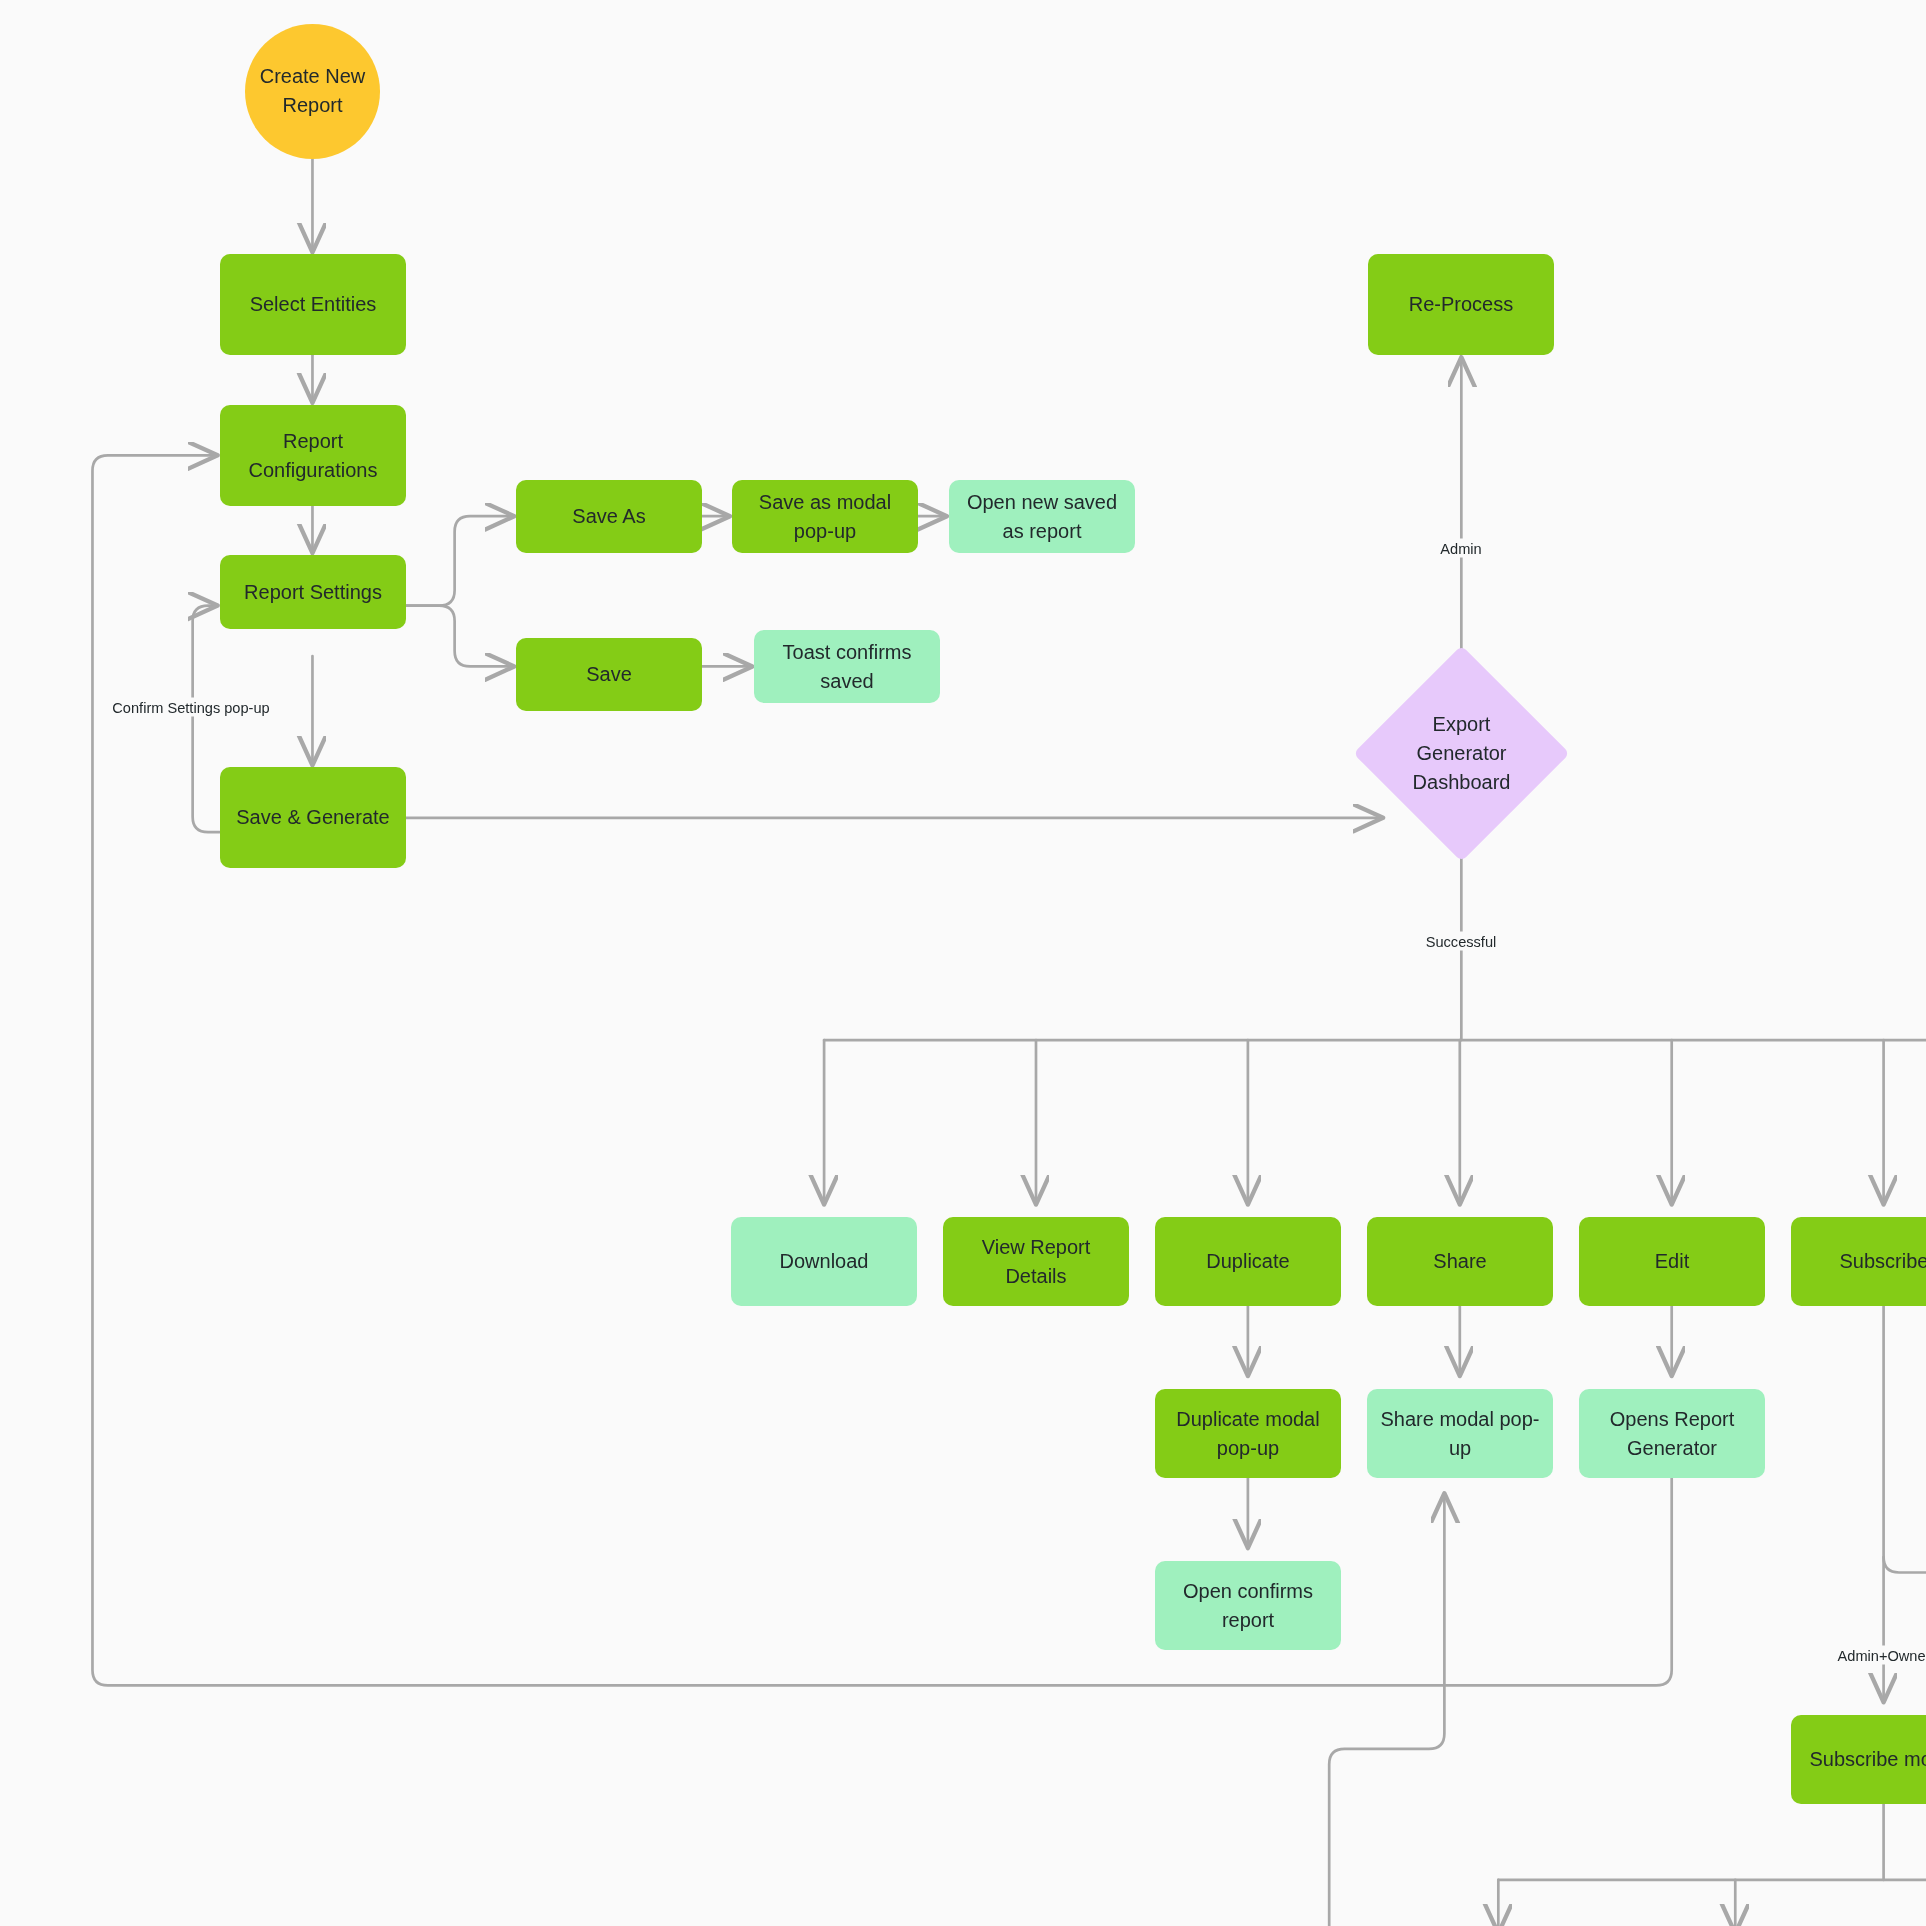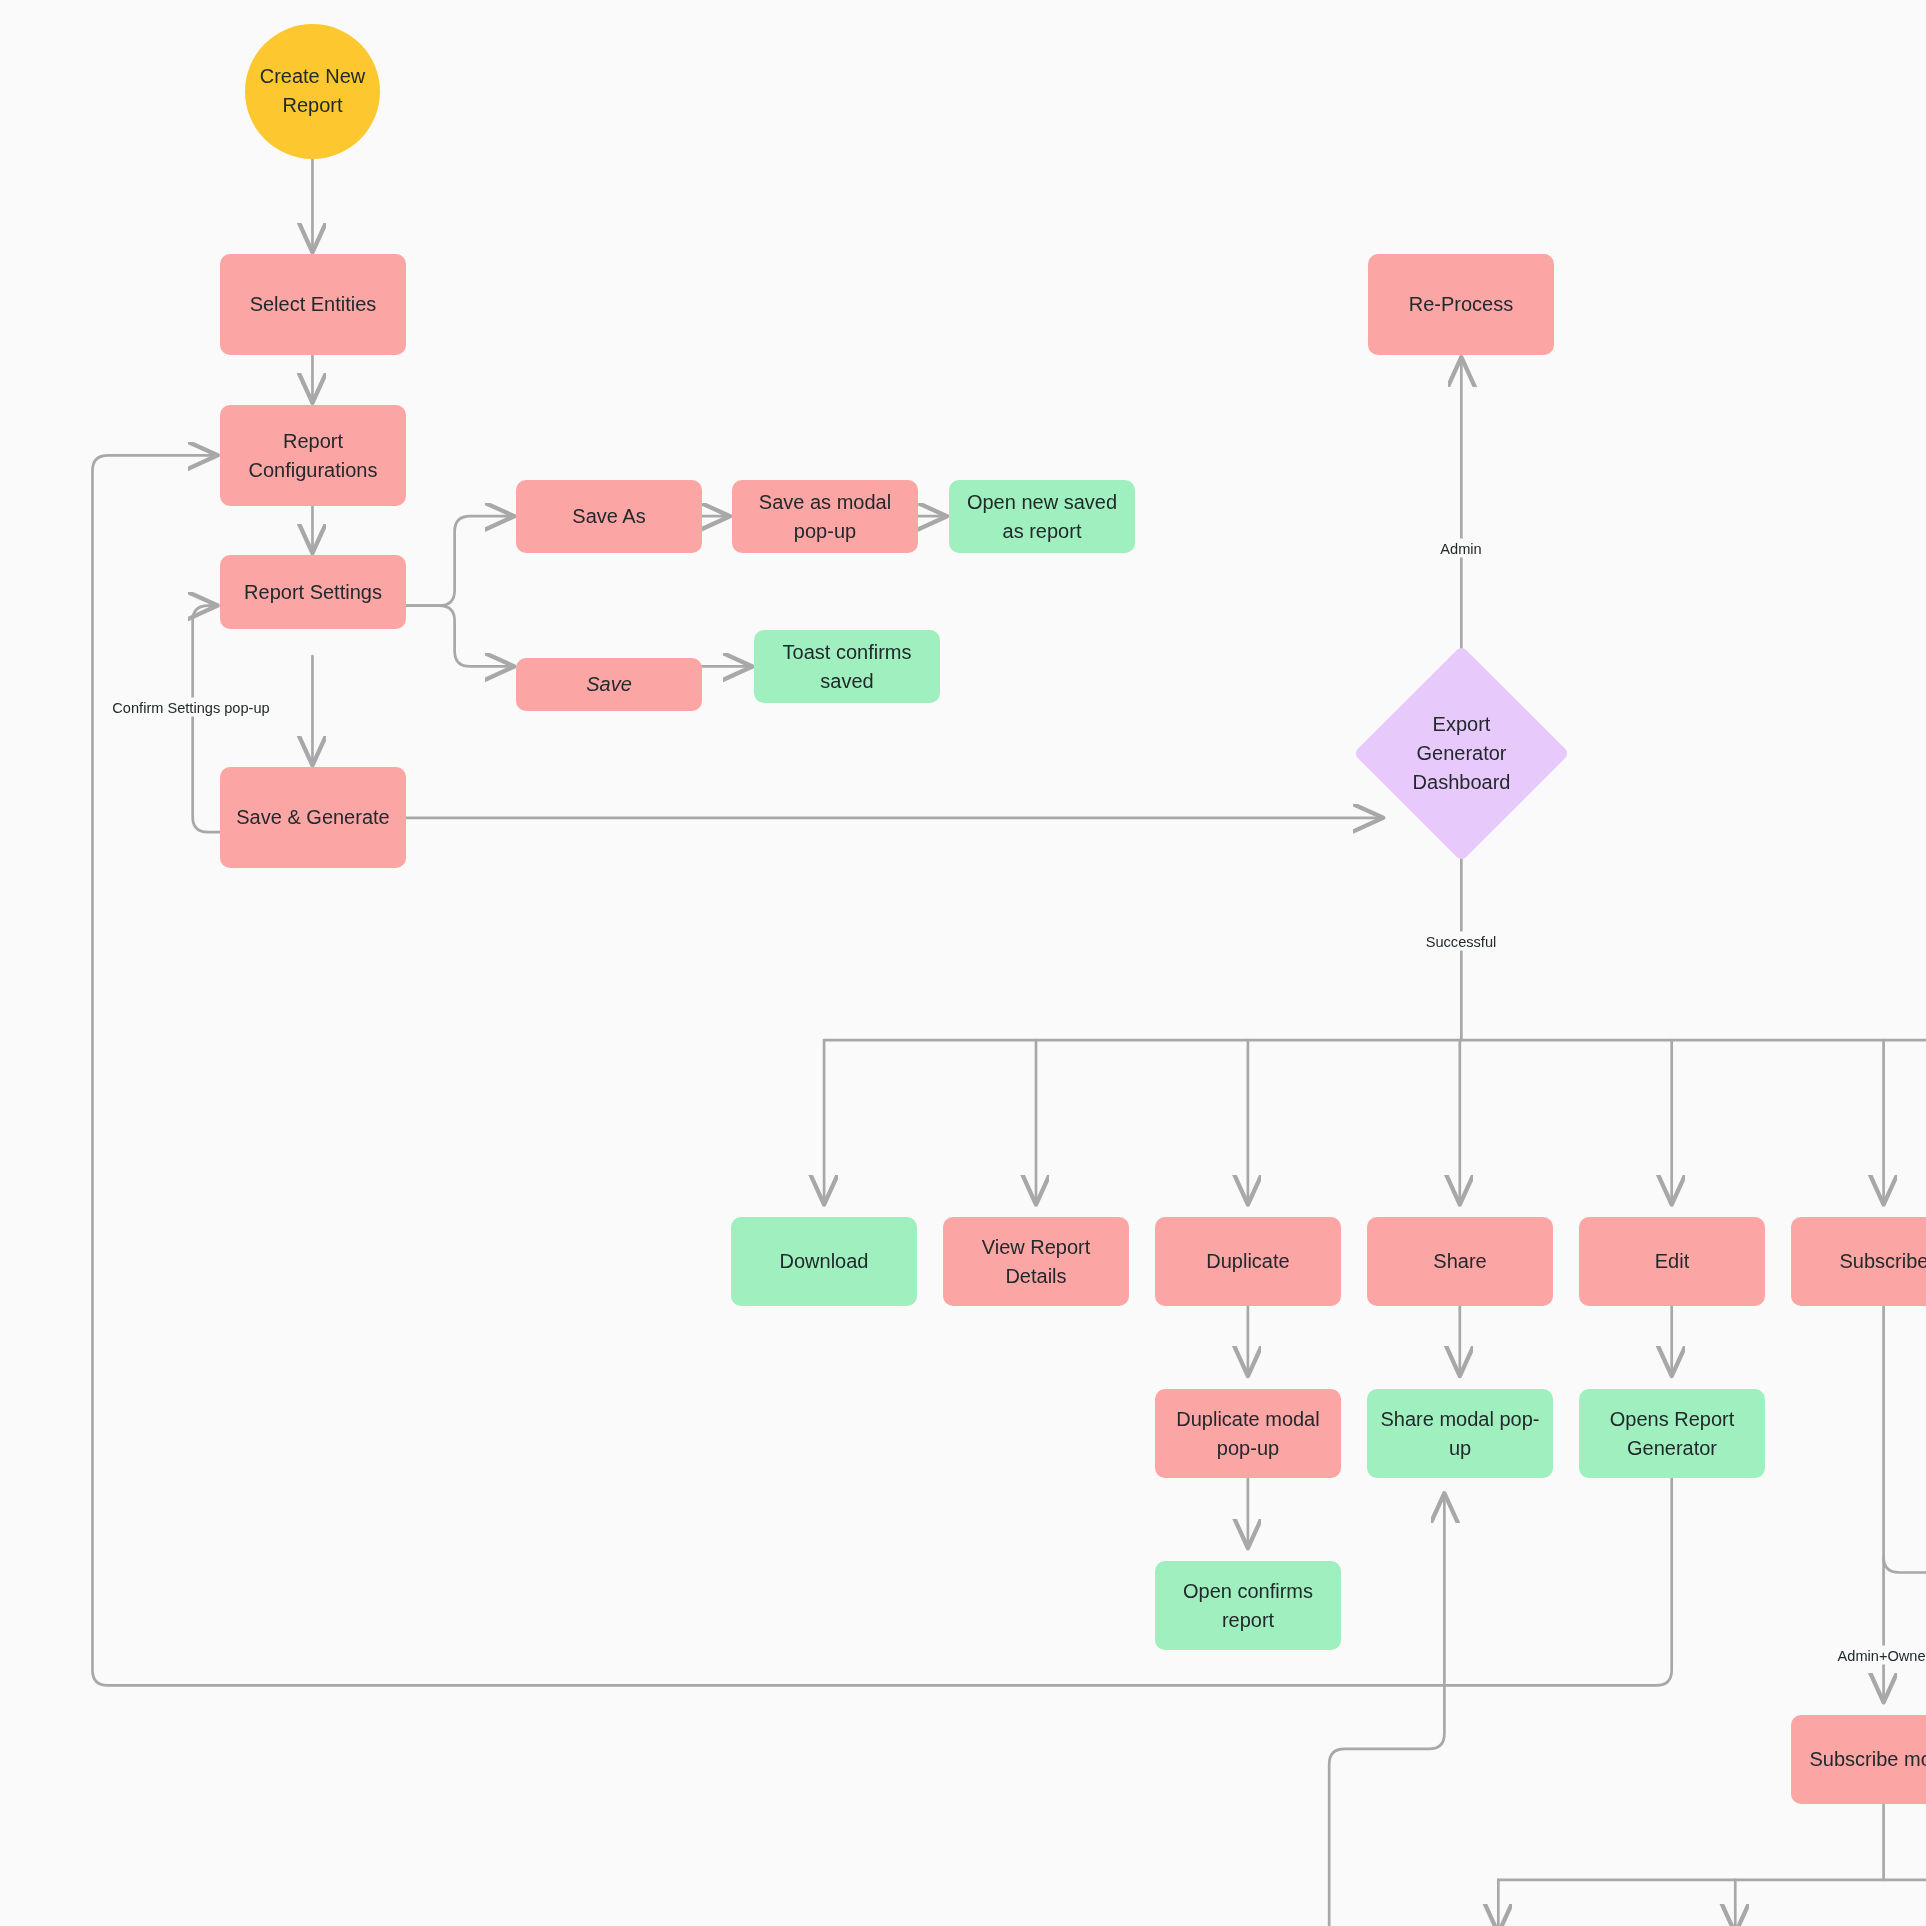--- a/index.html
+++ b/index.html
@@ -28,21 +28,21 @@
     align-items: center;
     justify-content: center;
     text-align: center;
     color: #22292c;
     font-size: 20px;
     line-height: 1.45;
     padding: 3.9px 8.5px;
     border-radius: 10px;
     white-space: pre-line;
   }
-  .node.blue  { background: #fca5a5; justify-content: center; }
+  .node.blue  { background: #84cc16; justify-content: center; }
   .node.green { background: #9ff0be; align-items: center; }
   .node.start {
     background: #fdc82f;
     border-radius: 50%;
     padding: 0;
   }
   .node.diamond {
     background: transparent;
     border-radius: 0;
     padding: 0;
@@ -170,21 +170,21 @@
   </div>
 
   <div class="node blue" style="left:732px; top:480px; width:186px; height:73px;">
     <span>Save as modal pop-up</span>
   </div>
 
   <div class="node green" style="left:949px; top:480px; width:186px; height:73px;">
     <span>Open new saved as report</span>
   </div>
 
-  <div class="node blue" style="left:516px; top:658px; width:186px; height:53px;font-style:italic;">
+  <div class="node blue" style="left:516px; top:638px; width:186px; height:73px;">
     <span>Save</span>
   </div>
 
   <div class="node green" style="left:754px; top:630px; width:186px; height:73px;">
     <span>Toast confirms saved</span>
   </div>
 
   <div class="node blue" style="left:1368px; top:254px; width:186px; height:101px;">
     <span>Re-Process</span>
   </div>

